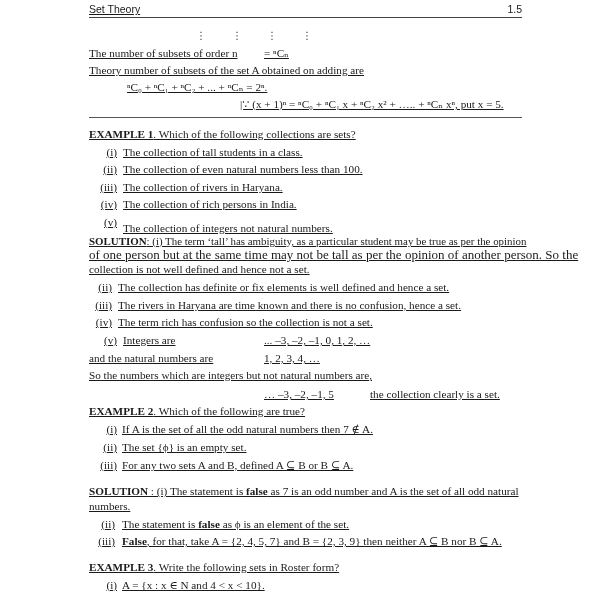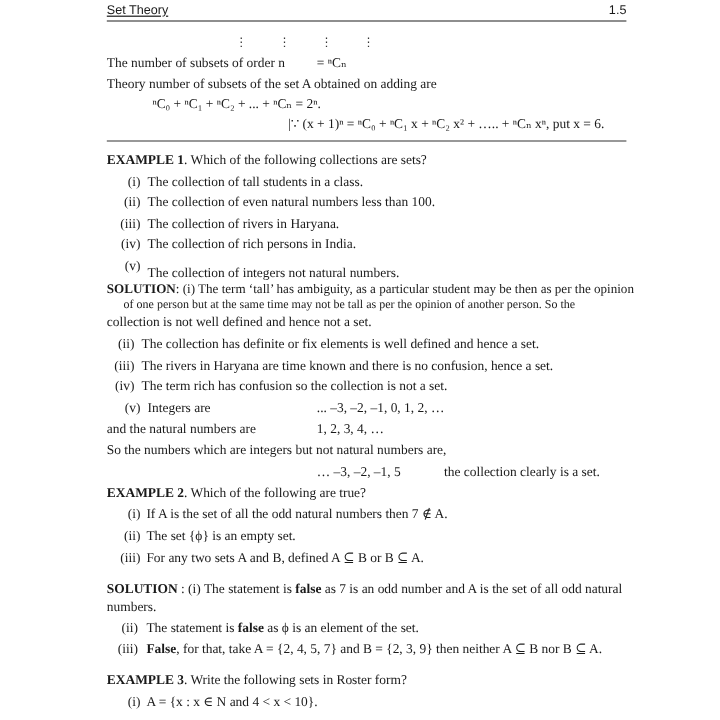--- a/index.html
+++ b/index.html
@@ -3,21 +3,21 @@
 <meta charset="utf-8">
 <style>
   html, body { margin: 0; padding: 0; background: #ffffff; }
   body { width: 600px; height: 600px; overflow: hidden; position: relative;
          font-family: "Liberation Serif", "DejaVu Serif", serif; color: #1a1a1a; }
   .hdr { position: absolute; left: 89px; top: 2px; width: 433px; height: 15px;
          border-bottom: 1.5px solid #444; font-family: "Liberation Sans", "DejaVu Sans", sans-serif;
          font-size: 10.5px; }
   .hdr .title { position: absolute; left: 0; top: 1px; text-decoration: underline; }
   .hdr .pg { position: absolute; right: 0; top: 1px; }
-  .line { position: absolute; font-size: 11.2px; white-space: nowrap; line-height: 14px; }
+  .line { position: absolute; font-size: 11.2px; white-space: nowrap; line-height: 14px; text-decoration: underline; }
   .rule { position: absolute; left: 89px; width: 433px; height: 0; border-top: 1.5px solid #555; }
   .dots { position: absolute; font-size: 10px; line-height: 10px; color: #333; }
   b { font-weight: bold; }
   .lbl { position: absolute; text-align: right; width: 22px; }
 </style>
 </head>
 <body>
 
 <div class="hdr">
   <span class="title">Set Theory</span>
@@ -26,42 +26,42 @@
 
 <span class="dots" style="left:196px;top:31px">⋮</span>
 <span class="dots" style="left:232px;top:31px">⋮</span>
 <span class="dots" style="left:267px;top:31px">⋮</span>
 <span class="dots" style="left:302px;top:31px">⋮</span>
 
 <div class="line" style="left:89px;top:46px">The number of subsets of order n</div>
 <div class="line" style="left:264px;top:46px">= ⁿCₙ</div>
 <div class="line" style="left:89px;top:63px">Theory number of subsets of the set A obtained on adding are</div>
 <div class="line" style="left:127px;top:80px">ⁿC₀ + ⁿC₁ + ⁿC₂ + ... + ⁿCₙ = 2ⁿ.</div>
-<div class="line" style="left:240px;top:97px">|∵ (x + 1)ⁿ = ⁿC₀ + ⁿC₁ x + ⁿC₂ x² + ….. + ⁿCₙ xⁿ, put x = 6.</div>
+<div class="line" style="left:240px;top:97px">|∵ (x + 1)ⁿ = ⁿC₀ + ⁿC₁ x + ⁿC₂ x² + ….. + ⁿCₙ xⁿ, put x = 5.</div>
 
 <div class="rule" style="top:117px"></div>
 
 <div class="line" style="left:89px;top:127px">
   <b>EXAMPLE 1</b><span>. Which of the following collections are sets?</span>
 </div>
 <div class="line lbl" style="left:95px;top:145px">(i)</div>
 <div class="line" style="left:123px;top:145px">The collection of tall students in a class.</div>
 <div class="line lbl" style="left:95px;top:162px">(ii)</div>
 <div class="line" style="left:123px;top:162px">The collection of even natural numbers less than 100.</div>
 <div class="line lbl" style="left:95px;top:180px">(iii)</div>
 <div class="line" style="left:123px;top:180px">The collection of rivers in Haryana.</div>
 <div class="line lbl" style="left:95px;top:197px">(iv)</div>
 <div class="line" style="left:123px;top:197px">The collection of rich persons in India.</div>
 <div class="line lbl" style="left:95px;top:215px">(v)</div>
 <div class="line" style="left:123px;top:221px">The collection of integers not natural numbers.</div>
 
 <div class="line" style="left:89px;top:234px;font-size:10.9px">
-  <b>SOLUTION</b><span>: (i)  The term ‘tall’ has ambiguity, as a particular student may be then as per the opinion</span>
+  <b>SOLUTION</b><span>: (i)  The term ‘tall’ has ambiguity, as a particular student may be true as per the opinion</span>
 </div>
-<div class="line" style="left:103px;top:248px;font-size:10px">of one person but at the same time may not be tall as per the opinion of another person. So the</div>
+<div class="line" style="left:89px;top:248px;font-size:13px">of one person but at the same time may not be tall as per the opinion of another person. So the</div>
 <div class="line" style="left:89px;top:262px">collection is not well defined and hence not a set.</div>
 
 <div class="line lbl" style="left:90px;top:280px">(ii)</div>
 <div class="line" style="left:118px;top:280px">The collection has definite or fix elements is well defined and hence a set.</div>
 <div class="line lbl" style="left:90px;top:298px">(iii)</div>
 <div class="line" style="left:118px;top:298px">The rivers in Haryana are time known and there is no confusion, hence a set.</div>
 <div class="line lbl" style="left:90px;top:315px">(iv)</div>
 <div class="line" style="left:118px;top:315px">The term rich has confusion so the collection is not a set.</div>
 
 <div class="line lbl" style="left:95px;top:333px">(v)</div>

